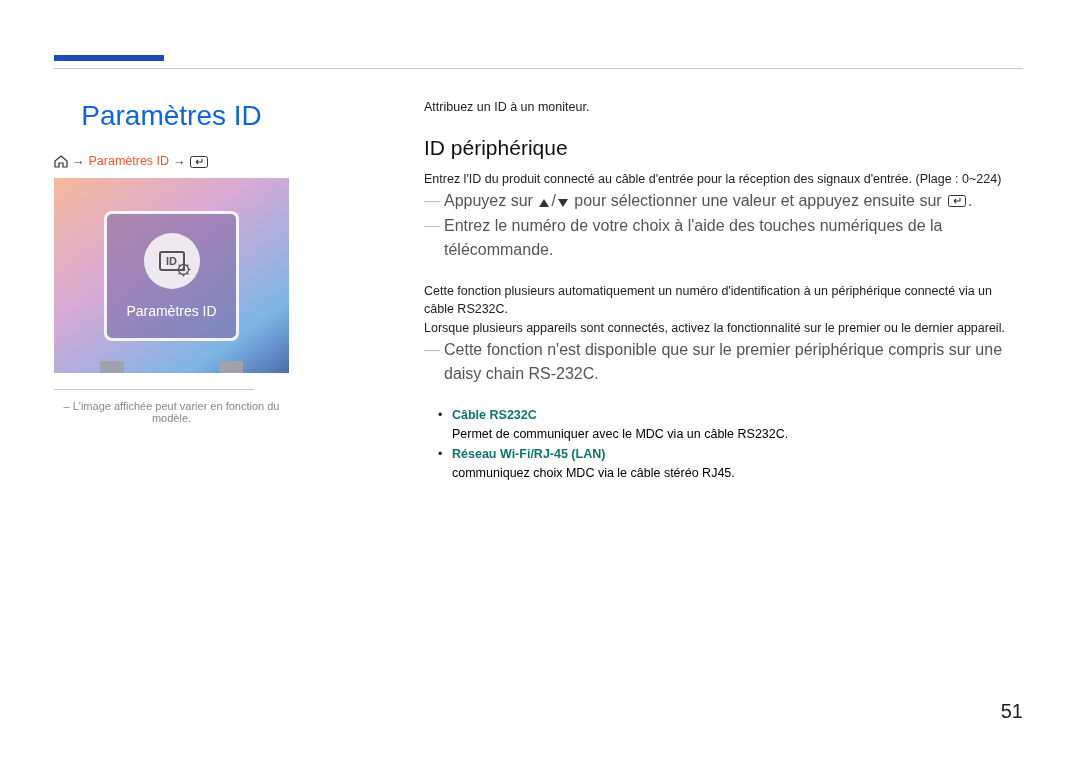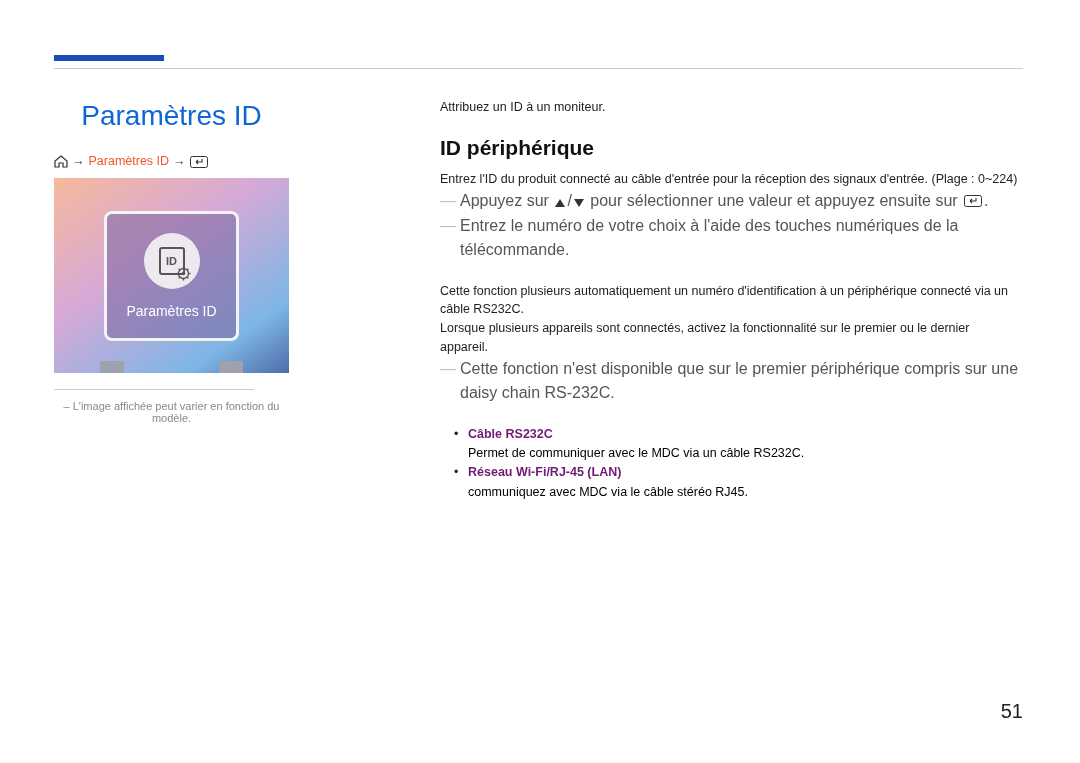--- a/index.html
+++ b/index.html
@@ -64,21 +64,21 @@
     display:flex; flex-direction:column; align-items:center; justify-content:center;
     gap: 14px;
   }
   .ui-circle {
     width: 56px; height: 56px; border-radius: 50%;
     background: #eee9ee;
     display:flex; align-items:center; justify-content:center;
     position:relative;
   }
   .ui-id-badge {
-    width: 26px; height: 28px; border: 2px solid #555; border-radius: 3px;
+    width: 26px; height: 20px; border: 2px solid #555; border-radius: 3px;
     display:flex; align-items:center; justify-content:center;
     font-size: 11px; font-weight: 700; color:#555;
     position:relative;
   }
   .ui-id-gear {
     position:absolute; right:-8px; bottom:-8px; width:15px; height:15px;
   }
   .ui-stand-l, .ui-stand-r {
     position:absolute; bottom:0; width:24px; height:12px; background:#9fa1ad;
   }
@@ -89,47 +89,47 @@
   }
   .divider-left {
     border-top: 1px solid #ccc; width: 200px;
     margin-top: 16px; margin-bottom: 10px;
   }
   .footnote-left {
     font-size: 11px; color: #888;
   }
   .right-col {
     position: absolute;
-    left: 440px;
+    left: 424px;
     top: 100px;
     right: 60px;
   }
   .intro { font-size: 12.5px; margin-bottom: 22px; color:#222; }
   h2.section {
     font-size: 21px;
-    font-weight: 700;
+    font-weight: 400;
     color: #111;
     margin-bottom: 10px;
   }
   .para { font-size: 12.5px; color:#222; line-height:1.5; }
   .note-line {
     font-size: 16px; color:#555;
     padding-left: 20px; position:relative; line-height:1.5;
   }
   .note-line::before {
     content: "―"; position:absolute; left:0; top:0; color:#c0c0c0;
   }
   .inline-icon { display:inline-block; vertical-align:middle; margin:0 2px; }
   .block { margin-bottom: 20px; }
   ul.bullets { list-style:none; padding-left: 28px; }
   ul.bullets li { position:relative; font-size: 12.5px; line-height:1.55; }
   ul.bullets li::before {
     content:"•"; position:absolute; left:-14px; top:0; color:#222;
   }
-  .link-like { color:#701a75; font-weight:600; }
+  .link-like { color:#0f766e; font-weight:600; }
   .page-num {
     position:absolute; right: 57px; bottom: 40px;
     font-size: 20px; color:#222;
   }
 </style>
 </head>
 <body>
 
 <div class="top-bar"></div>
 <div class="top-rule"></div>
@@ -216,19 +216,19 @@
   </div>
 
   <div class="block">
     <ul class="bullets">
       <li>
         <span class="link-like">Câble RS232C</span><br>
         <span>Permet de communiquer avec le MDC via un câble RS232C.</span>
       </li>
       <li>
         <span class="link-like">Réseau Wi-Fi/RJ-45 (LAN)</span><br>
-        <span>communiquez avec MDC via le câble stéréo RJ45.</span>
+        <span>communiquez choix MDC via le câble stéréo RJ45.</span>
       </li>
     </ul>
   </div>
 </div>
 
 <div class="page-num">51</div>
 
 </body></html>

